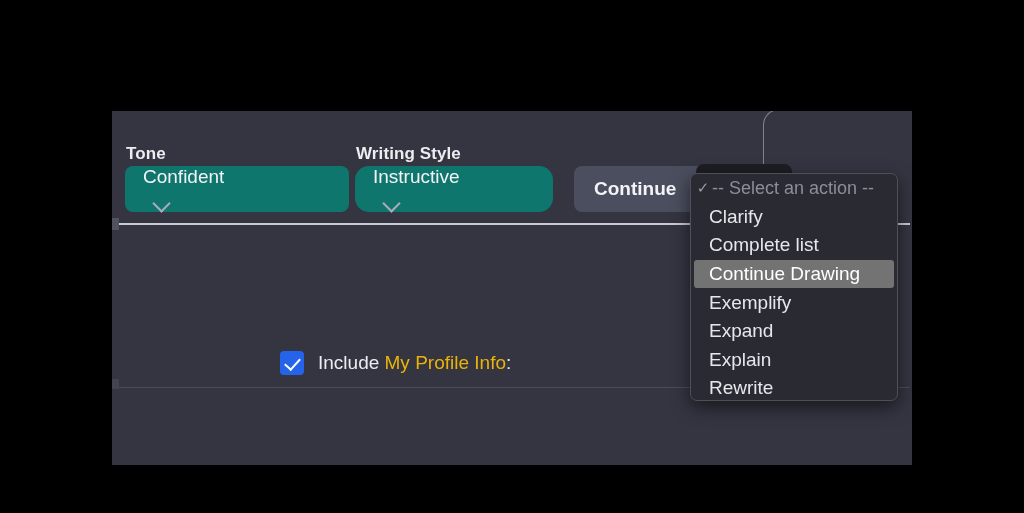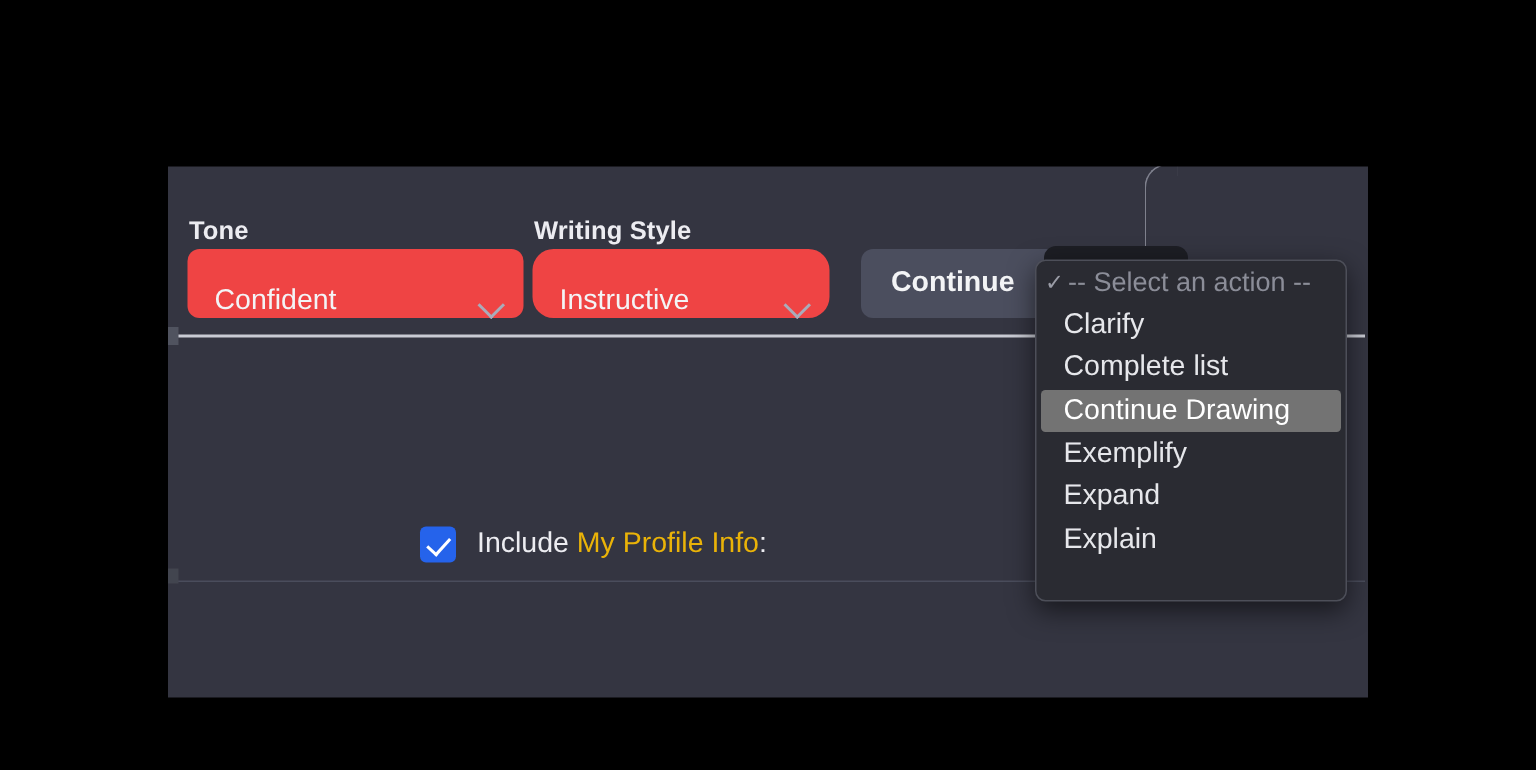--- a/index.html
+++ b/index.html
@@ -51,26 +51,27 @@
     font-size: 17px;
     font-weight: 700;
     letter-spacing: .1px;
   }
   #label-tone { left: 14px; top: 33px; }
   #label-style { left: 244px; top: 33px; }
 
   .select {
     position: absolute;
     height: 46px;
-    background: #ef4444;
+    background: #0f766e;
     border-radius: 8px;
     display: flex;
-    align-items: flex-end;
+    align-items: flex-start;
     padding: 0 12px 0 18px;
     cursor: pointer;
+    flex-direction: column;
   }
   .select .sel-value {
     flex: 1 1 auto;
     color: #f3f4f6;
     font-size: 19px;
     white-space: nowrap;
     overflow: hidden;
   }
   .chev {
     flex: 0 0 auto;
@@ -294,15 +295,18 @@
     </div>
     <div class="opt">
       <span>Exemplify</span>
     </div>
     <div class="opt">
       <span>Expand</span>
     </div>
     <div class="opt">
       <span>Explain</span>
     </div>
+    <div class="opt">
+      <span>Rewrite</span>
+    </div>
   </div>
 
 </div>
 
 </body></html>

